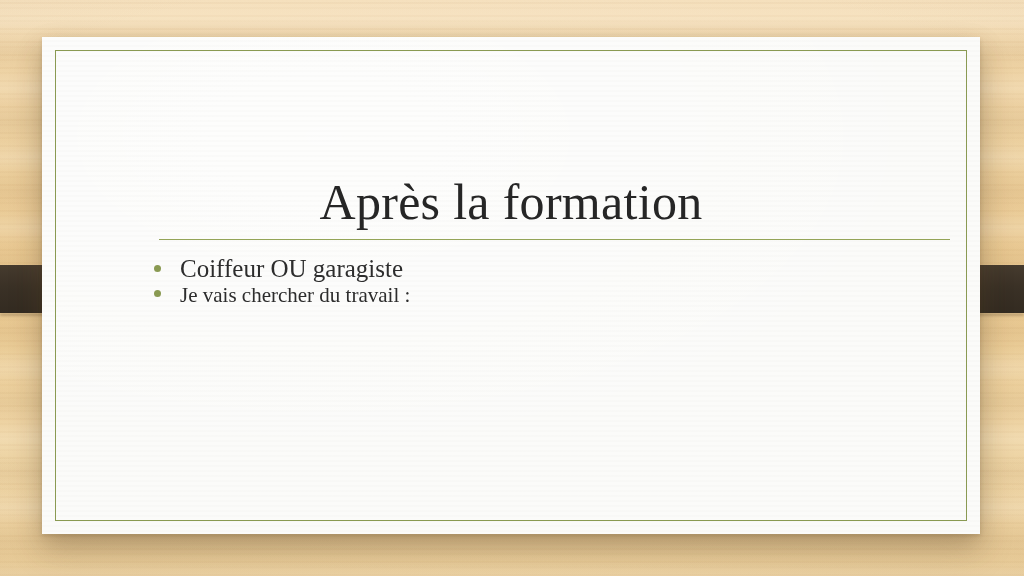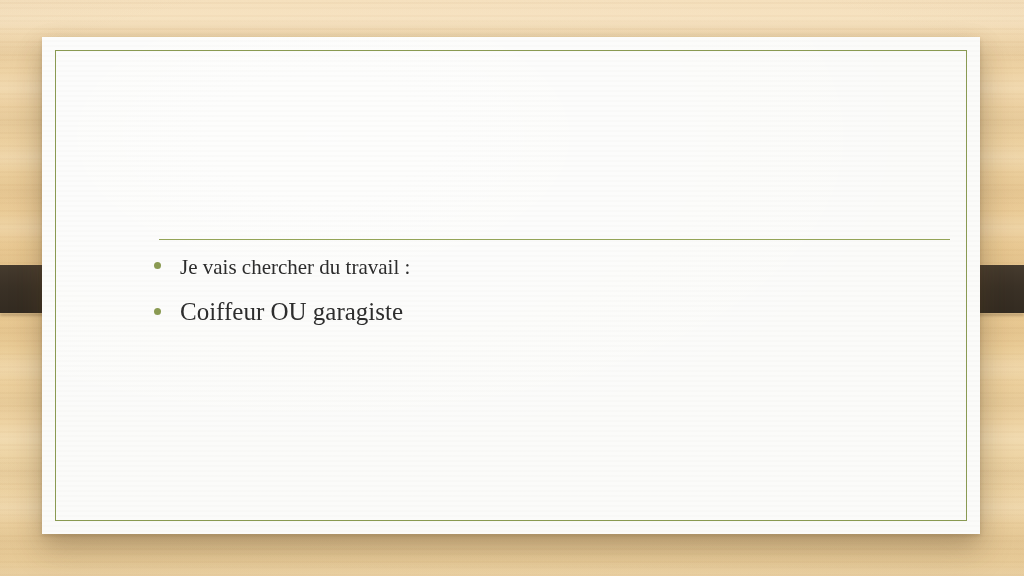--- a/index.html
+++ b/index.html
@@ -214,35 +214,36 @@
 
   <div class="ribbon-shadow ribbon-shadow-left"></div>
   <div class="ribbon-shadow ribbon-shadow-right"></div>
   <div class="ribbon ribbon-left"></div>
   <div class="ribbon ribbon-right"></div>
 
   <div class="card">
     <div class="card-texture"></div>
     <div class="card-border"></div>
 
+    <h1 class="title">Après la formation</h1>
 
     <div class="divider"></div>
 
     <div class="bullets">
+
+      <div class="bullet-row row-1">
+        <span class="bullet-marker">
+          <span class="bullet-dot"></span>
+        </span>
+        <span class="bullet-text">Coiffeur OU garagiste</span>
+      </div>
 
       <div class="bullet-row row-0">
         <span class="bullet-marker">
           <span class="bullet-dot"></span>
         </span>
         <span class="bullet-text">Je vais chercher du travail :</span>
       </div>
 
-      <div class="bullet-row row-1">
-        <span class="bullet-marker">
-          <span class="bullet-dot"></span>
-        </span>
-        <span class="bullet-text">Coiffeur OU garagiste</span>
-      </div>
-
     </div>
   </div>
 
 </div>
 
 </body></html>

